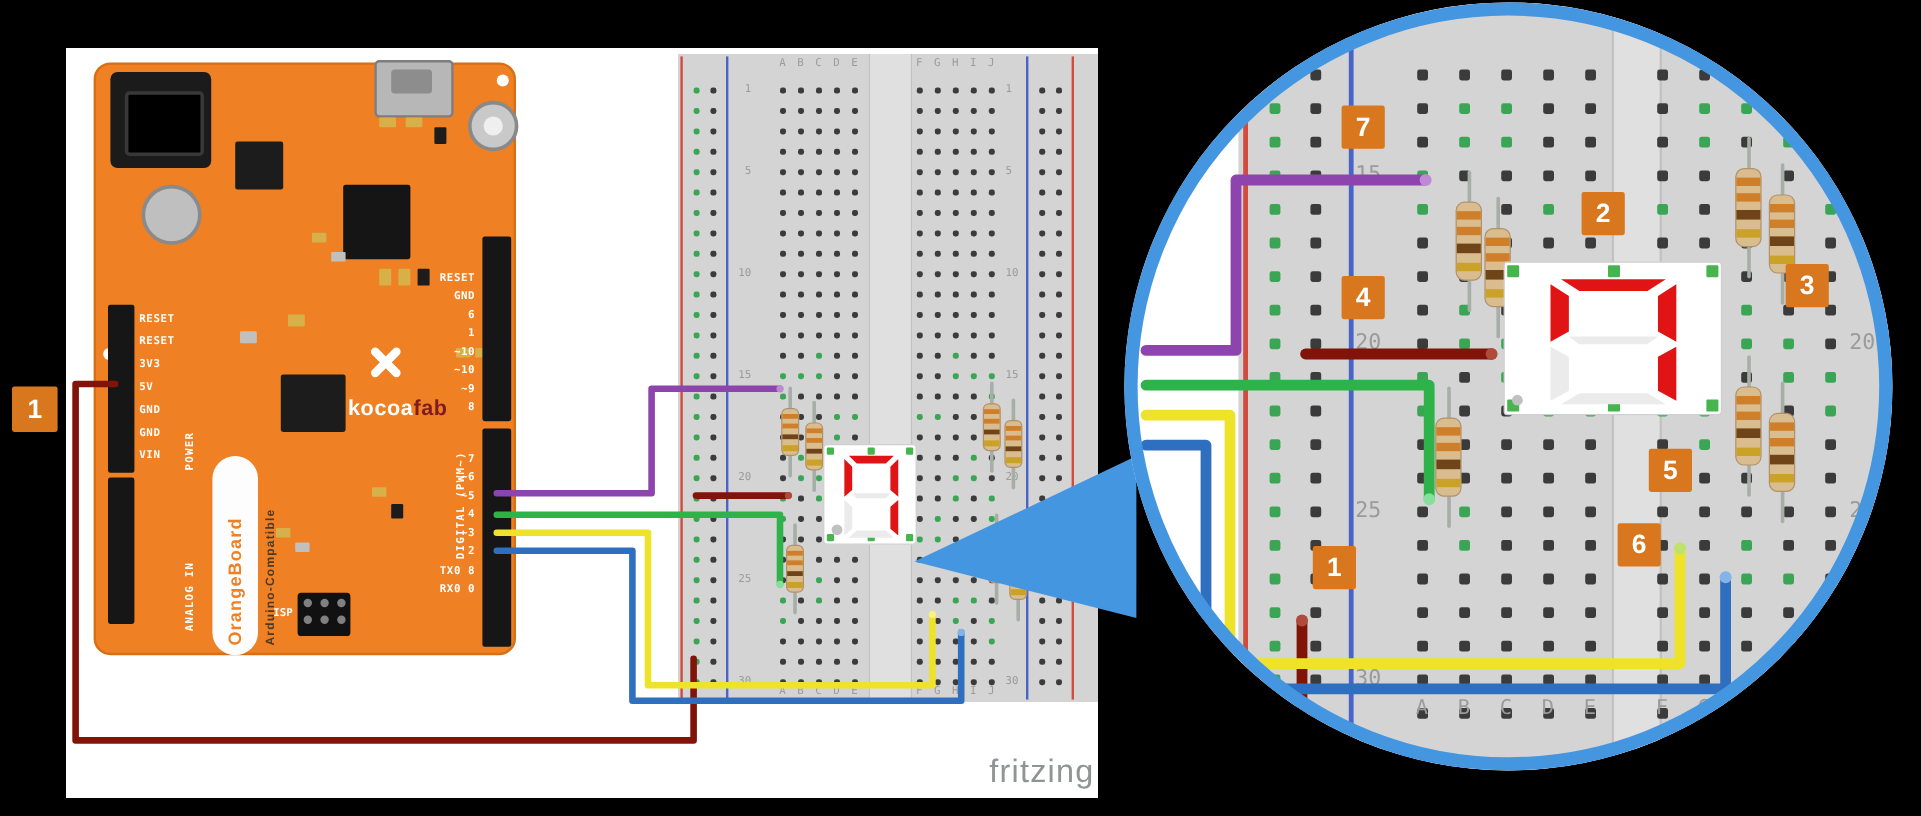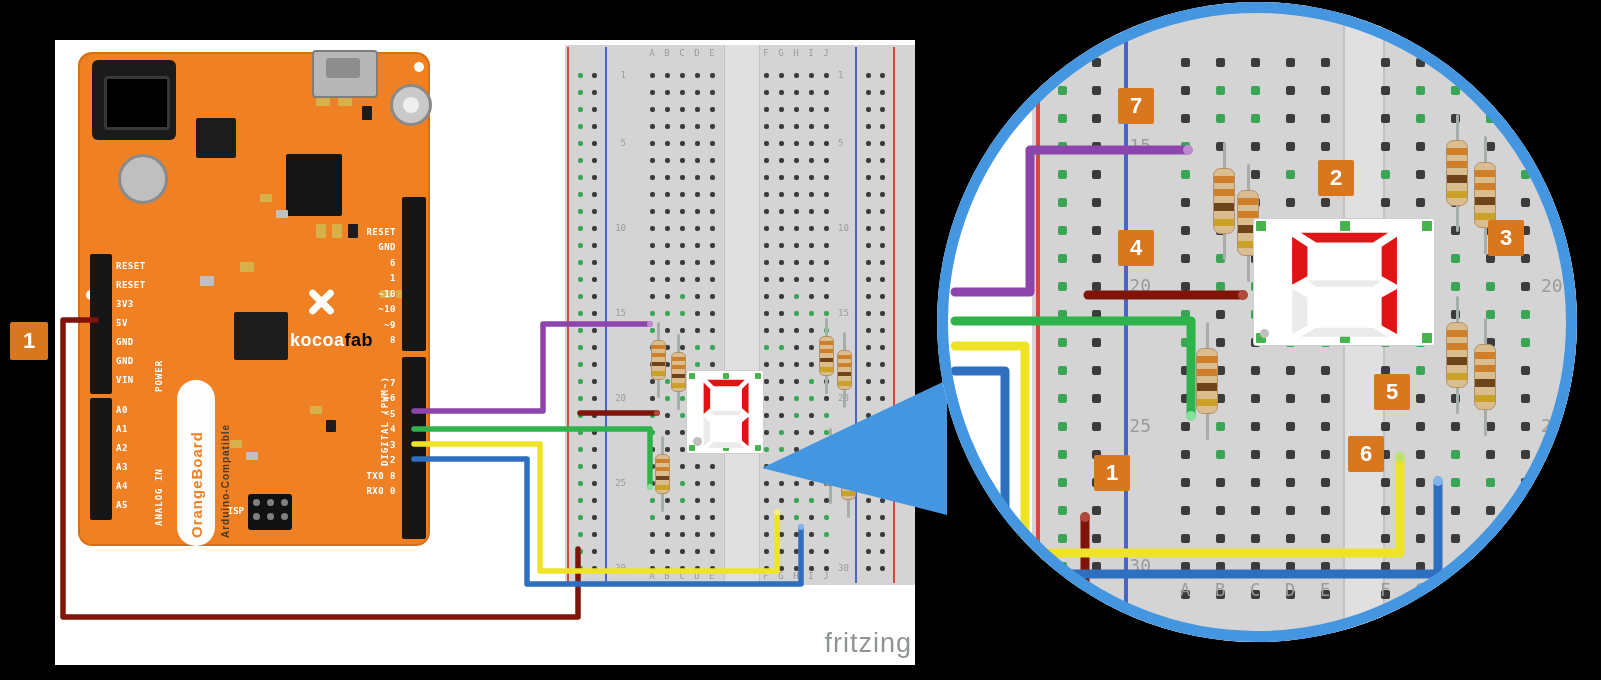--- a/index.html
+++ b/index.html
@@ -612,28 +612,20 @@
 
     <div class="abs pincol" style="left:36px;top:202px;width:60px;">
         <div class="pin">RESET</div>
         <div class="pin">RESET</div>
         <div class="pin">3V3</div>
         <div class="pin">5V</div>
         <div class="pin">GND</div>
         <div class="pin">GND</div>
         <div class="pin">VIN</div>
       </div>
-    <div class="abs pincol" style="left:36px;top:346px;width:60px;">
-        <div class="pin">A0</div>
-        <div class="pin">A1</div>
-        <div class="pin">A2</div>
-        <div class="pin">A3</div>
-        <div class="pin">A4</div>
-        <div class="pin">A5</div>
-      </div>
     <div class="abs pincol" style="left:252px;top:170px;width:64px;">
         <div class="pin pinr">RESET</div>
         <div class="pin pinr">GND</div>
         <div class="pin pinr">6</div>
         <div class="pin pinr">1</div>
         <div class="pin pinr">~10</div>
         <div class="pin pinr">~10</div>
         <div class="pin pinr">~9</div>
         <div class="pin pinr">8</div>
       </div>
@@ -650,21 +642,21 @@
 
     <div class="vtext" style="left:74px;top:262px;height:76px;">POWER</div>
     <div class="vtext" style="left:74px;top:376px;height:96px;">ANALOG IN</div>
     <div class="vtext" style="left:300px;top:302px;height:110px;">DIGITAL (PWM~)</div>
 
     <div class="abs" style="left:226px;top:232px;width:30px;height:32px;">
       <div class="abs" style="left:12px;top:0;width:7px;height:32px;background:#fff;border-radius:4px;transform:rotate(45deg);"></div>
       <div class="abs" style="left:12px;top:0;width:7px;height:32px;background:#fff;border-radius:4px;transform:rotate(-45deg);"></div>
     </div>
     <div class="abs" style="left:210px;top:276px;width:110px;font:bold 18px 'Liberation Sans',sans-serif;letter-spacing:.5px;">
-      <span style="color:#ffffff;">kocoa</span><span style="color:#000000;">fab</span>
+      <span style="color:#ffffff;">kocoa</span><span style="color:#7f1d1d;">fab</span>
     </div>
 
     <div class="abs" style="left:97px;top:326px;width:38px;height:166px;background:#fdfdfd;border-radius:19px;"></div>
     <div class="vtext" style="left:108px;top:334px;height:150px;color:#ef8023;font:bold 15px 'Liberation Sans',sans-serif;">OrangeBoard</div>
     <div class="vtext" style="left:140px;top:334px;height:150px;color:#4a3a28;font:bold 10px 'Liberation Sans',sans-serif;">Arduino-Compatible</div>
 
     <div class="abs" style="left:130px;top:452px;width:34px;text-align:right;font:bold 9px 'DejaVu Sans Mono',monospace;color:#fff;">ISP</div>
     <div class="abs" id="isp-block" style="left:168px;top:440px;width:44px;height:36px;background:#111;border-radius:3px;">
         <div class="abs" style="left: 4.5px; top: 4.5px; width: 7px; height: 7px; border-radius: 50%; background: rgb(128, 128, 128);"></div>
         <div class="abs" style="left: 4.5px; top: 18.5px; width: 7px; height: 7px; border-radius: 50%; background: rgb(128, 128, 128);"></div>

